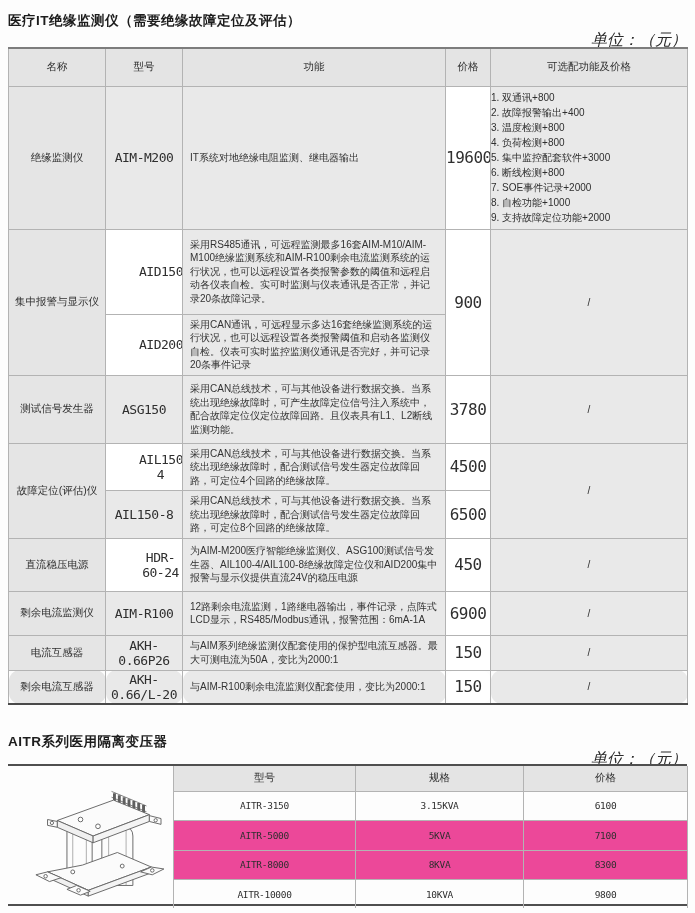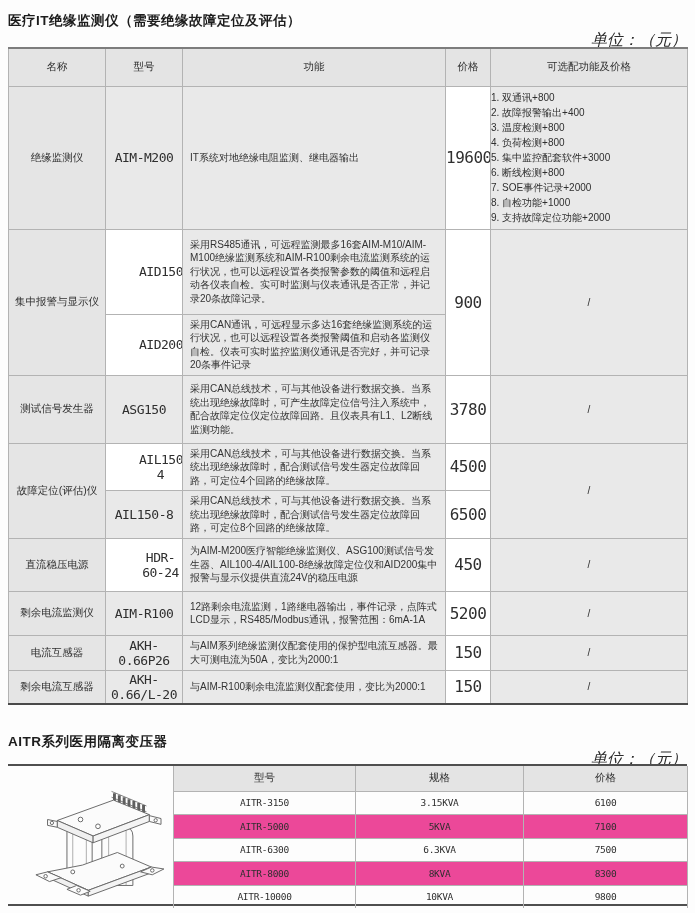--- a/index.html
+++ b/index.html
@@ -13,21 +13,21 @@
   #unit1 { top:30px; }
   #unit2 { top:749px; }
 
   
   table.t1 {
     position:absolute; left:8px; top:47px; width:679px;
     border-collapse:collapse; table-layout:fixed; font-size:10px;
   }
   .t1 th, .t1 td { border:1px solid #b3b3b3; overflow:hidden; vertical-align:middle; }
   .t1 thead th { background:#e4e4e4; font-weight:normal; font-size:10.5px; border-top:2px solid #7d7d7d; height:38px; text-align:center; }
-  .t1 .last td { border-bottom:2px solid #4a4a4a; }
+  .t1 .last td { border-bottom:2px solid #4a4a4a;border-radius:11px; }
   .g { background:#e9e9e9; }
   .w { background:#ffffff;padding-left:33px; }
   .cell-name { text-align:center; background:#e5e5e5; font-size:10.5px; }
   .cell-model { text-align:center; font-family:"DejaVu Sans Mono", monospace; font-size:13px; letter-spacing:-0.5px; }
   .cell-func { text-align:left; padding:3px 7px; line-height:13.5px; background:#e9e9e9; color:#333;margin-top:41px; }
   .cell-price { text-align:center; background:#fff; font-family:"DejaVu Sans Mono", monospace; font-size:16px; letter-spacing:-0.5px; }
   .cell-opt { background:#e9e9e9; text-align:center; }
   .cell-opt-list { background:#e9e9e9; text-align:left; line-height:15px; }
   .row-1 { height:143px; } .row-2 { height:85px; } .row-3 { height:59px; }
   .row-4 { height:68px; }  .row-5 { height:46px; } .row-6 { height:46px; }
@@ -125,21 +125,21 @@
       <td class="cell-name">直流稳压电源</td>
       <td class="cell-model w">HDR-60-24</td>
       <td class="cell-func">为AIM-M200医疗智能绝缘监测仪、ASG100测试信号发生器、AIL100-4/AIL100-8绝缘故障定位仪和AID200集中报警与显示仪提供直流24V的稳压电源</td>
       <td class="cell-price">450</td>
       <td class="cell-opt">/</td>
     </tr>
     <tr class="row-8">
       <td class="cell-name">剩余电流监测仪</td>
       <td class="cell-model g">AIM-R100</td>
       <td class="cell-func">12路剩余电流监测，1路继电器输出，事件记录，点阵式LCD显示，RS485/Modbus通讯，报警范围：6mA-1A</td>
-      <td class="cell-price">5200</td>
+      <td class="cell-price">6900</td>
       <td class="cell-opt">/</td>
     </tr>
     <tr class="row-9">
       <td class="cell-name">电流互感器</td>
       <td class="cell-model g">AKH-0.66P26</td>
       <td class="cell-func">与AIM系列绝缘监测仪配套使用的保护型电流互感器。最大可测电流为50A，变比为2000:1</td>
       <td class="cell-price">150</td>
       <td class="cell-opt">/</td>
     </tr>
     <tr class="row-10 last">
@@ -210,25 +210,20 @@
       <tr>
         <td>AITR-3150</td>
         <td>3.15KVA</td>
         <td>6100</td>
       </tr>
       <tr class="alt">
         <td>AITR-5000</td>
         <td>5KVA</td>
         <td>7100</td>
       </tr>
-      <tr>
-        <td>AITR-6300</td>
-        <td>6.3KVA</td>
-        <td>7500</td>
-      </tr>
       <tr class="alt">
         <td>AITR-8000</td>
         <td>8KVA</td>
         <td>8300</td>
       </tr>
       <tr>
         <td>AITR-10000</td>
         <td>10KVA</td>
         <td>9800</td>
       </tr>

